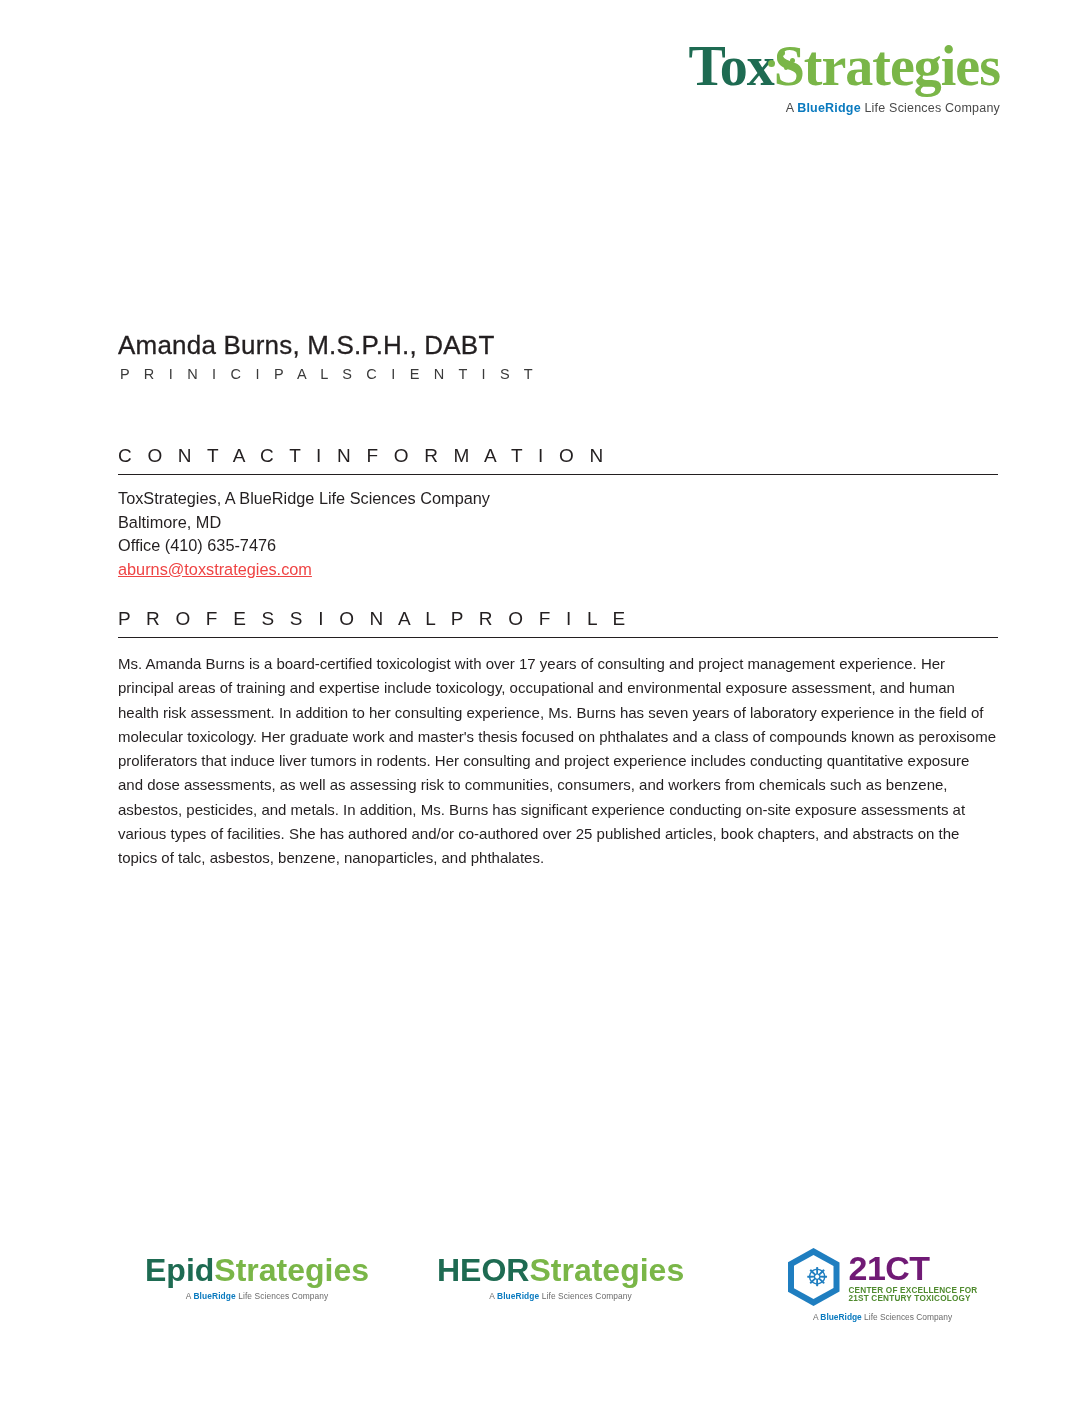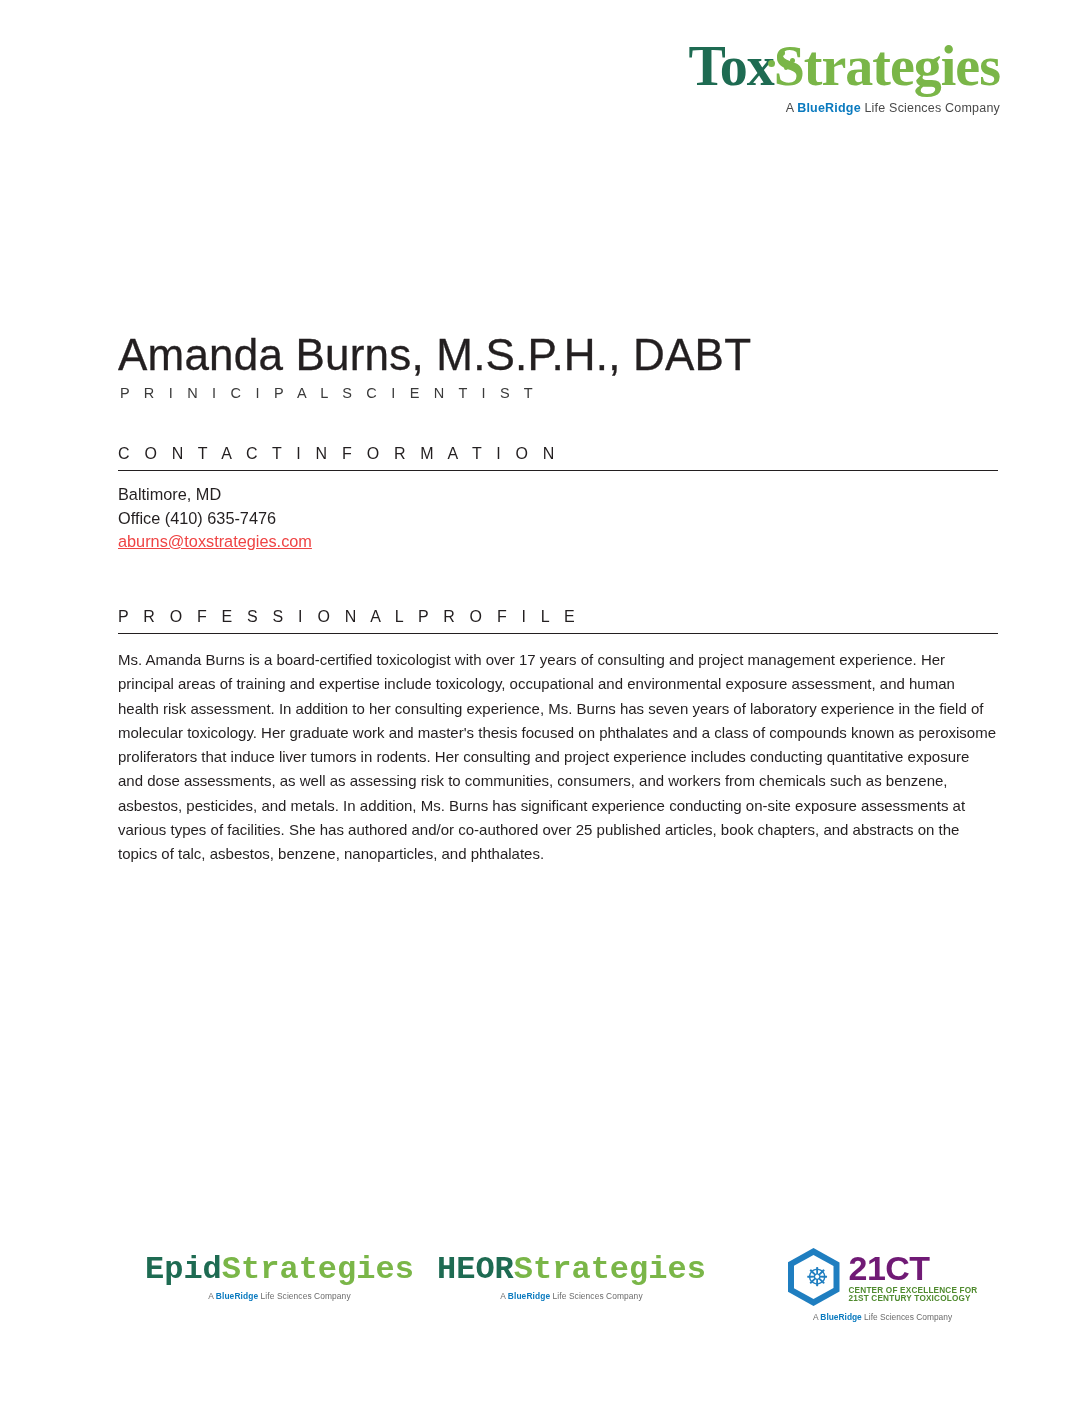--- a/index.html
+++ b/index.html
@@ -66,42 +66,42 @@
 
   
   .name-block {
     position: absolute;
     left: 118px;
     top: 330px;
     width: 880px;
   }
   .person-name {
     font-family: "Liberation Sans", sans-serif;
-    font-size: 44px;
+    font-size: 26px;
     font-weight: normal;
     letter-spacing: 0.2px;
     color: #231f20;
     margin: 0;
     -webkit-text-stroke: 0.3px #231f20;
   }
   .person-title {
     margin: 5px 0 0 2px;
     font-size: 14.5px;
     letter-spacing: 5.2px;
     color: #3a3a3a;
   }
 
   
   .section {
     position: absolute;
     left: 118px;
     width: 880px;
   }
   .section-heading {
-    font-size: 16px;
+    font-size: 19px;
     letter-spacing: 5.2px;
     color: #231f20;
     padding-bottom: 7px;
     border-bottom: 1.3px solid #231f20;
     margin: 0;
     font-weight: normal;
   }
   .section-body {
     margin-top: 12px;
     font-size: 16.3px;
@@ -128,21 +128,21 @@
     right: 0;
     bottom: 50px;
     height: 110px;
   }
   .footer-item {
     position: absolute;
     text-align: center;
     line-height: 1;
   }
   .footer-word {
-    font-family: Liberation Mono, monospace;
+    font-family: Liberation Sans, sans-serif;
     font-weight: bold;
     font-size: 32px;
     white-space: nowrap;
   }
   .fw-green { color: #1e6b52; }
   .fw-lime { color: #7ab648; }
   .footer-tagline {
     margin-top: 6px;
     font-size: 8.4px;
     color: #6b6b6b;
@@ -243,20 +243,21 @@
   </div>
 
   <div class="name-block">
     <h1 class="person-name">Amanda Burns, M.S.P.H., DABT</h1>
     <div class="person-title">P R I N I C I P A L   S C I E N T I S T</div>
   </div>
 
   <div class="section" style="top:445px;">
     <h2 class="section-heading">C O N T A C T   I N F O R M A T I O N</h2>
     <div class="section-body">
+      <span class="contact-line">ToxStrategies, A BlueRidge Life Sciences Company</span>
       <span class="contact-line">Baltimore, MD</span>
       <span class="contact-line">Office (410) 635-7476</span>
       <a class="contact-line contact-email" href="#">aburns@toxstrategies.com</a>
     </div>
   </div>
 
   <div class="section" style="top:608px;">
     <h2 class="section-heading">P R O F E S S I O N A L   P R O F I L E</h2>
     <p class="profile-text">Ms. Amanda Burns is a board-certified toxicologist with over 17 years of consulting and project management experience. Her principal areas of training and expertise include toxicology, occupational and environmental exposure assessment, and human health risk assessment. In addition to her consulting experience, Ms. Burns has seven years of laboratory experience in the field of molecular toxicology. Her graduate work and master's thesis focused on phthalates and a class of compounds known as peroxisome proliferators that induce liver tumors in rodents. Her consulting and project experience includes conducting quantitative exposure and dose assessments, as well as assessing risk to communities, consumers, and workers from chemicals such as benzene, asbestos, pesticides, and metals. In addition, Ms. Burns has significant experience conducting on-site exposure assessments at various types of facilities. She has authored and/or co-authored over 25 published articles, book chapters, and abstracts on the topics of talc, asbestos, benzene, nanoparticles, and phthalates.</p>
   </div>

